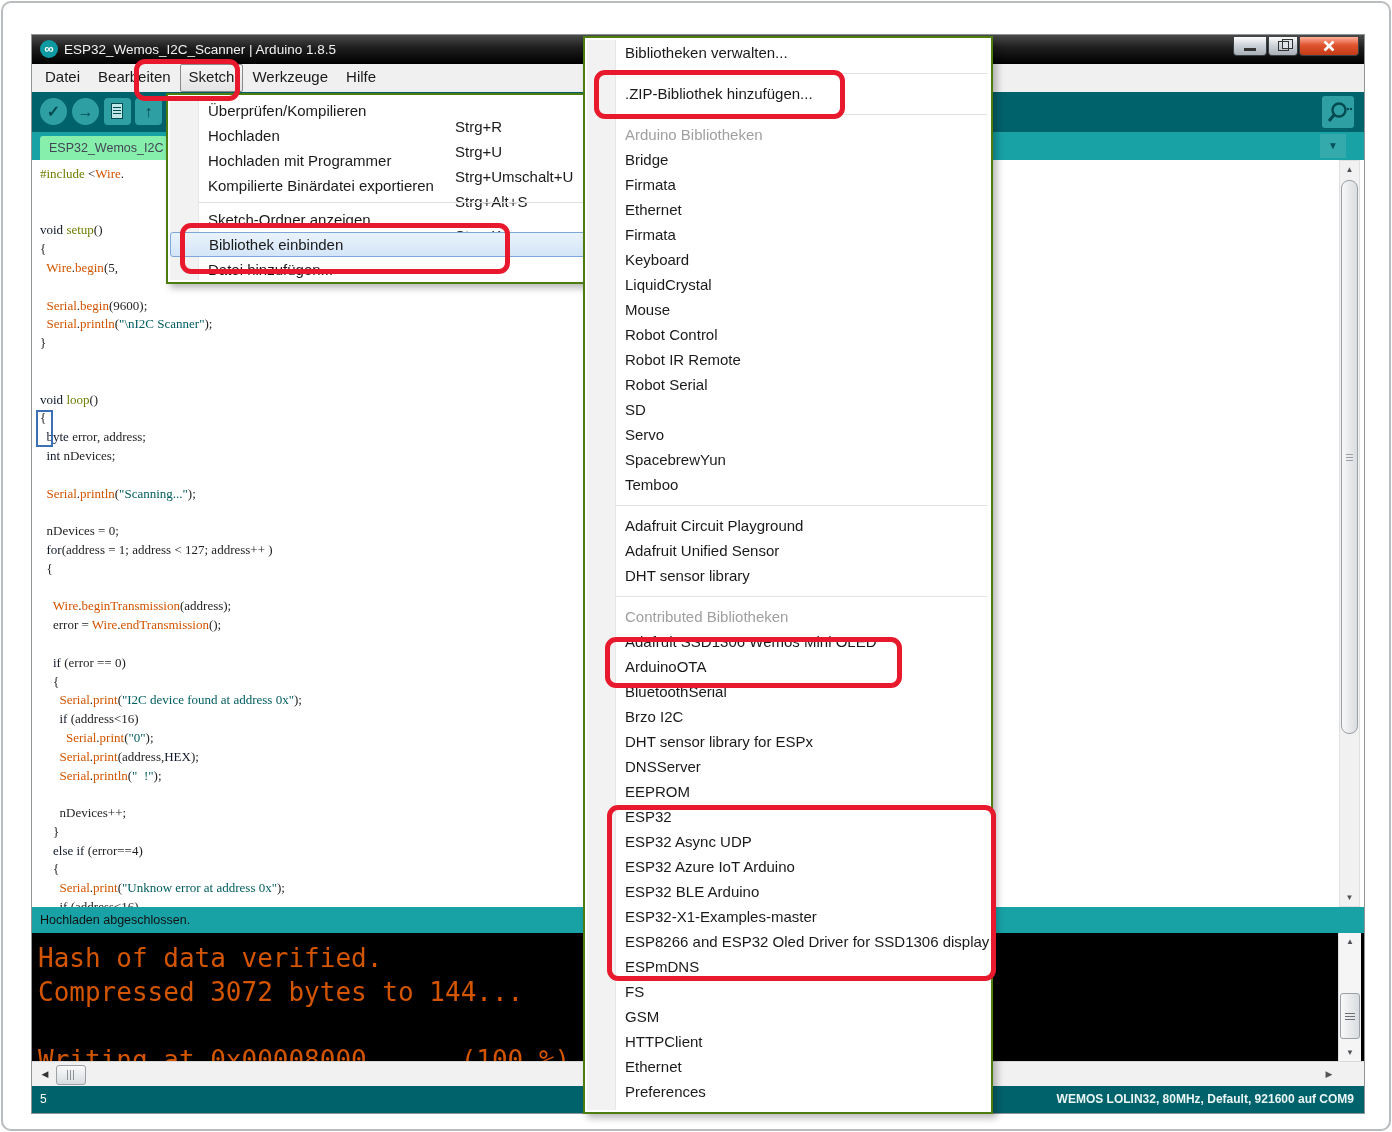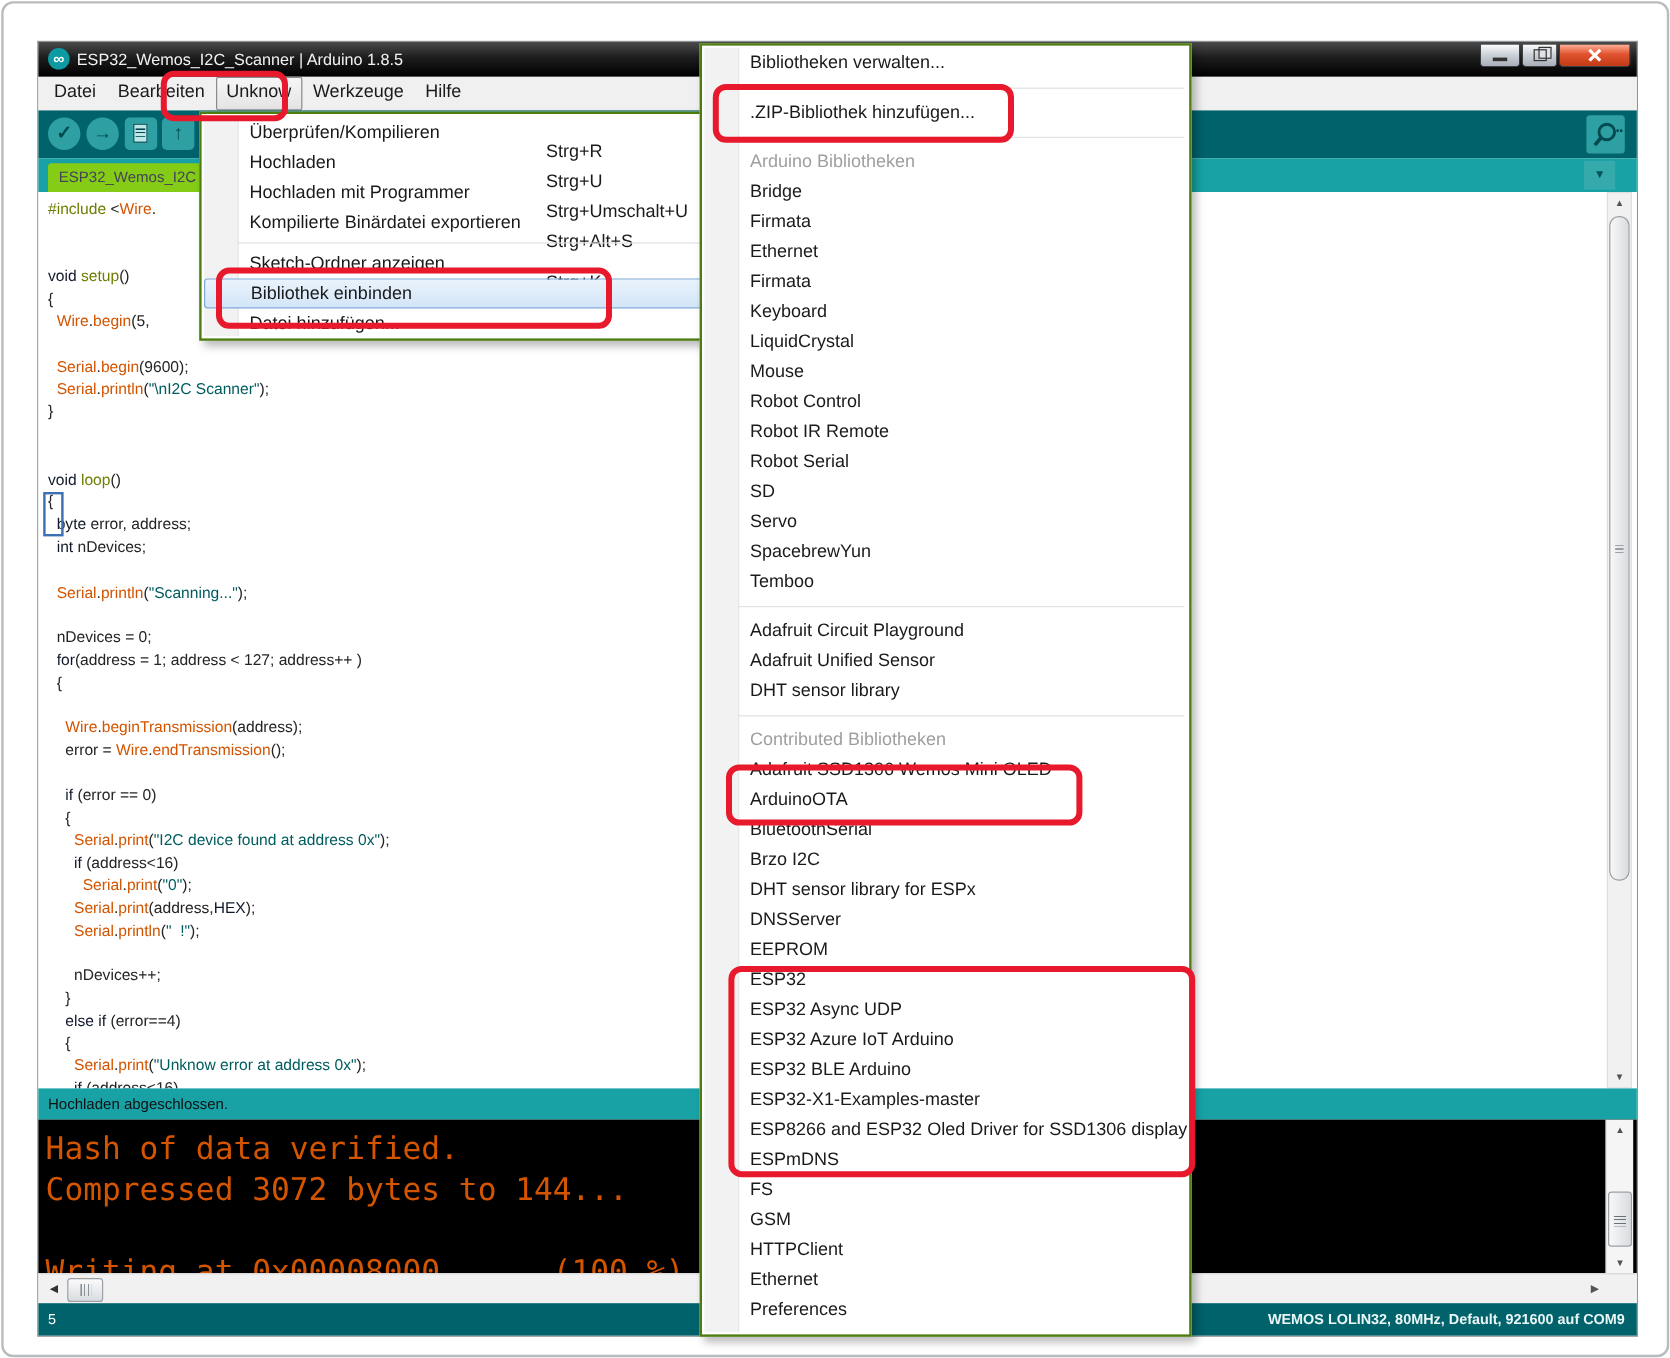--- a/index.html
+++ b/index.html
@@ -39,29 +39,29 @@
         text-align:center;line-height:27px;font-size:16px;font-weight:bold;}
   .tbtn.round{border-radius:50%;}
   .tbtn.sq{border-radius:4px;}
   .g-doc{position:absolute;left:7px;top:5px;width:12px;height:16px;border:1.5px solid #004a50;
          box-sizing:border-box;background:#bfe7e8;}
   .g-doc::after{content:"";position:absolute;left:1px;top:3px;right:1px;height:7px;
          background:repeating-linear-gradient(#004a50 0 1px,transparent 1px 3px);}
   .serial-btn{position:absolute;right:10px;top:4px;width:32px;height:32px;border-radius:3px;background:#2ea0a4;}
 
   .tabstrip{position:absolute;left:0;top:97px;right:0;height:28px;background:#18a2a6;}
-  .tab{position:absolute;left:8px;top:4px;width:128px;height:24px;background:#84cc16;
+  .tab{position:absolute;left:8px;top:4px;width:128px;height:24px;background:#86efac;
        border-radius:3px 3px 0 0;font-size:12.5px;color:#445;line-height:24px;
        padding-left:9px;box-sizing:border-box;white-space:nowrap;overflow:hidden;}
   .tab-dd{position:absolute;right:18px;top:2px;width:26px;height:24px;background:#35aaad;
           color:#00535a;font-size:10px;text-align:center;line-height:24px;}
 
   .editor{position:absolute;left:0;top:125px;right:0;height:747px;background:#fff;overflow:hidden;}
   .code{position:absolute;left:0;top:0;right:30px;padding:5px 0 0 8px;
-        font-family:Liberation Sans, sans-serif;font-size:13px;line-height:18.8px;
+        font-family:Liberation Serif, serif;font-size:13px;line-height:18.8px;
         white-space:pre;}
   .c-p{color:#242424}.c-k{color:#0f172a}.c-g{color:#6f7d00}.c-o{color:#D35400}.c-s{color:#005C5F}
   .caret-box{position:absolute;left:4px;top:250px;width:13px;height:33px;border:2px solid #3d6fb4;background:transparent;}
 
   
   .vscroll{position:absolute;right:4px;top:0;bottom:0;width:21px;background:#f1f1f1;border:1px solid #e0e0e0;box-sizing:border-box;}
   .sb-arrow{position:absolute;left:0;right:0;height:17px;text-align:center;font-size:8px;color:#4f5357;line-height:17px;}
   .sb-arrow.up{top:0;} .sb-arrow.dn{bottom:0;}
   .sb-thumb{position:absolute;left:1px;right:1px;border:1px solid #9aa0a6;border-radius:8px;
             background:linear-gradient(90deg,#f8f8f8,#d9dce0);}
@@ -133,21 +133,21 @@
             <div class="max-sq"></div>
           </div>
         <div class="wbtn close">
           <svg class="x-svg" width="12" height="11" viewBox="0 0 12 11">
               <path d="M1.5 1 L10.5 10 M10.5 1 L1.5 10" stroke="#fff" stroke-width="2.6"></path>
             </svg>
         </div>
       </div>
     </div>
 
-    <div class="menubar" id="menubar"><span class="mi">Datei</span><span class="mi">Bearbeiten</span><span class="mi active">Unknow</span><span class="mi">Werkzeuge</span><span class="mi">Hilfe</span></div>
+    <div class="menubar" id="menubar"><span class="mi">Datei</span><span class="mi">Bearbeiten</span><span class="mi active">Sketch</span><span class="mi">Werkzeuge</span><span class="mi">Hilfe</span></div>
 
     <div class="toolbar">
       <div class="tbtn round" style="left:8px"><span>✓</span></div>
       <div class="tbtn round" style="left:40px"><span>→</span></div>
       <div class="tbtn sq" style="left:72px">
           <div class="g-doc"></div>
         </div>
       <div class="tbtn sq" style="left:103px"><span>↑</span></div>
       <div class="tbtn sq" style="left:134px"><span>↓</span></div>
       <div class="serial-btn">

